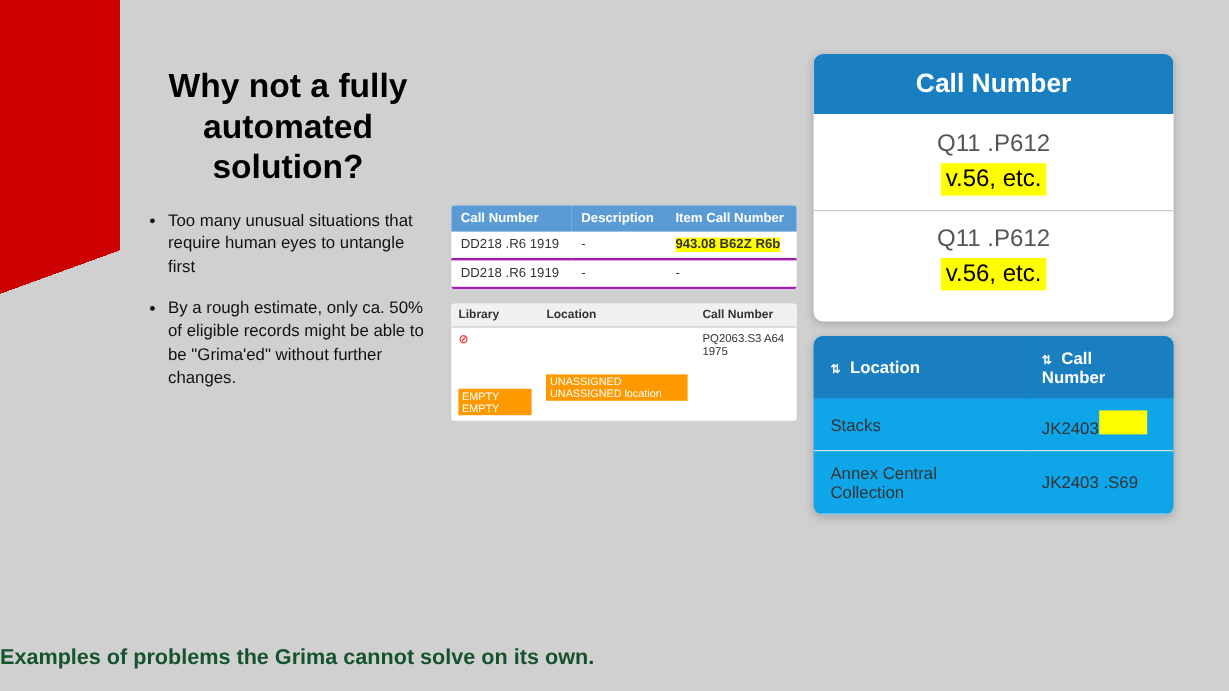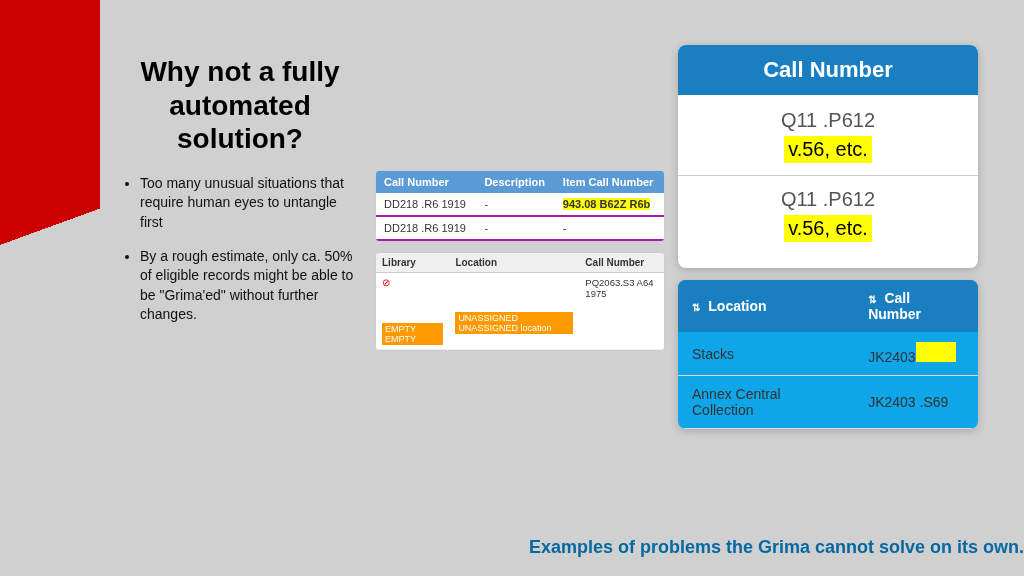--- a/index.html
+++ b/index.html
@@ -243,24 +243,24 @@
       font-weight: bold;
       padding: 1px 3px;
     }
 
     
     .bottom-caption {
       position: absolute;
       bottom: 18px;
       left: 0;
       width: 100%;
-      text-align: right;
+      text-align: left;
       font-size: 18px;
       font-weight: bold;
-      color: #0369a1;
+      color: #14532d;
       z-index: 2;
     }
   </style>
 </head>
 <body>
 
 <div class="bg-stripe-dark"></div>
 <div class="bg-stripe-red"></div>
 
 <div class="left-section">

